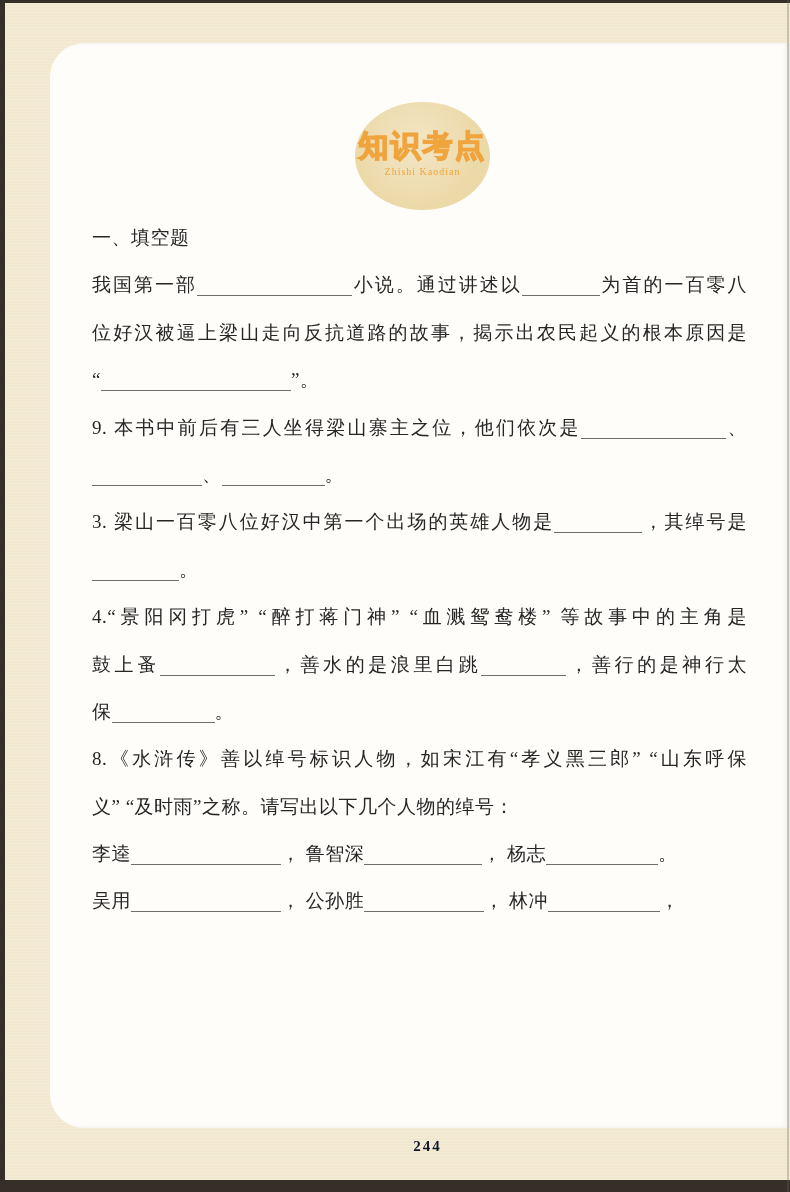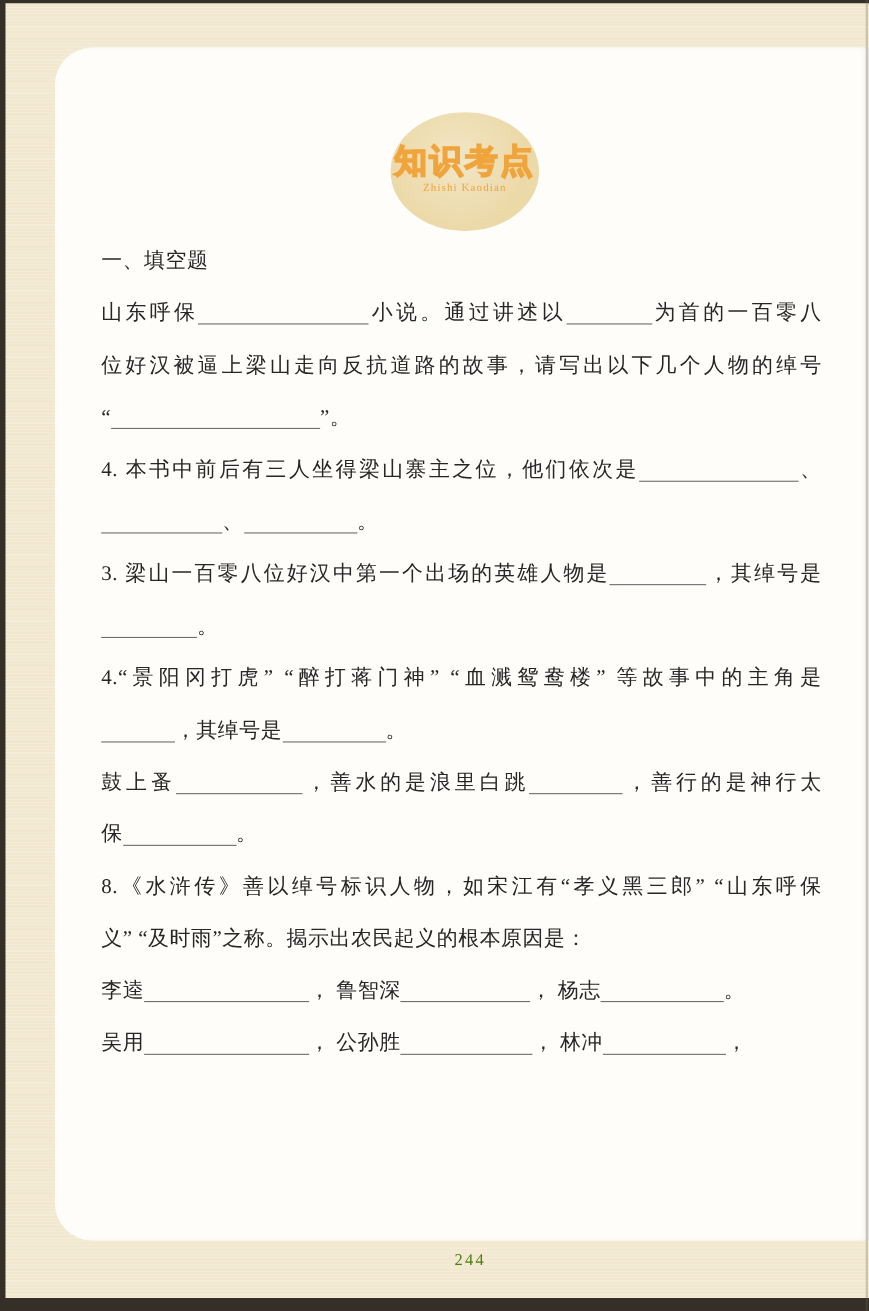--- a/index.html
+++ b/index.html
@@ -51,54 +51,53 @@
   }
   .line.j{text-align:justify;text-align-last:justify;}
   .blank{
     display:inline-block;height:2px;
     border-bottom:1.5px solid #6e6e6e;
     vertical-align:-5px;
   }
   
   .page-number{
     position:absolute;left:60px;right:0;top:1133px;height:20px;line-height:20px;
-    text-align:center;font-size:15px;font-weight:normal;letter-spacing:2px;
-    color:#4d7c0f;z-index:3;
+    text-align:center;font-size:15px;font-weight:bold;letter-spacing:2px;
+    color:#0f172a;z-index:3;
   }
   
   .edge-line{position:absolute;right:1px;top:0;bottom:0;width:2px;background:rgba(110,104,92,.30);z-index:4;}
 </style>
 </head>
 <body>
 
 <div class="scan-root">
   <div class="paper">
 
     <div class="badge">
       <div class="badge-circle"></div>
       <div class="badge-title">知识考点</div>
       <div class="badge-subtitle">Zhishi Kaodian</div>
     </div>
 
     <div class="content">
       <div class="line">一、填空题</div>
       <div>
-          <div class="line j"><span>山东呼保</span><span class="blank" style="width: 155px;"></span><span>小说。通过讲述以</span><span class="blank" style="width: 78px;"></span><span>为首的一百零八</span></div>
-          <div class="line j"><span>位好汉被逼上梁山走向反抗道路的故事，请写出以下几个人物的绰号</span></div>
+          <div class="line j"><span>我国第一部</span><span class="blank" style="width: 155px;"></span><span>小说。通过讲述以</span><span class="blank" style="width: 78px;"></span><span>为首的一百零八</span></div>
+          <div class="line j"><span>位好汉被逼上梁山走向反抗道路的故事，揭示出农民起义的根本原因是</span></div>
           <div class="line"><span>“</span><span class="blank" style="width: 190px;"></span><span>”。</span></div>
-          <div class="line j"><span>4. 本书中前后有三人坐得梁山寨主之位，他们依次是</span><span class="blank" style="width: 145px;"></span><span>、</span></div>
+          <div class="line j"><span>9. 本书中前后有三人坐得梁山寨主之位，他们依次是</span><span class="blank" style="width: 145px;"></span><span>、</span></div>
           <div class="line"><span class="blank" style="width: 110px;"></span><span>、</span><span class="blank" style="width: 103px;"></span><span>。</span></div>
           <div class="line j"><span>3. 梁山一百零八位好汉中第一个出场的英雄人物是</span><span class="blank" style="width: 88px;"></span><span>，其绰号是</span></div>
           <div class="line"><span class="blank" style="width: 87px;"></span><span>。</span></div>
           <div class="line j"><span>4.“景阳冈打虎” “醉打蒋门神” “血溅鸳鸯楼” 等故事中的主角是</span></div>
-          <div class="line"><span class="blank" style="width: 67px;"></span><span>，其绰号是</span><span class="blank" style="width: 94px;"></span><span>。</span></div>
           <div class="line j"><span>鼓上蚤</span><span class="blank" style="width: 115px;"></span><span>，善水的是浪里白跳</span><span class="blank" style="width: 85px;"></span><span>，善行的是神行太</span></div>
           <div class="line"><span>保</span><span class="blank" style="width: 103px;"></span><span>。</span></div>
           <div class="line j"><span>8.《水浒传》善以绰号标识人物，如宋江有“孝义黑三郎” “山东呼保</span></div>
-          <div class="line"><span>义” “及时雨”之称。揭示出农民起义的根本原因是：</span></div>
+          <div class="line"><span>义” “及时雨”之称。请写出以下几个人物的绰号：</span></div>
           <div class="line"><span>李逵</span><span class="blank" style="width: 150px;"></span><span>， 鲁智深</span><span class="blank" style="width: 118px;"></span><span>， 杨志</span><span class="blank" style="width: 112px;"></span><span>。</span></div>
           <div class="line"><span>吴用</span><span class="blank" style="width: 150px;"></span><span>， 公孙胜</span><span class="blank" style="width: 120px;"></span><span>， 林冲</span><span class="blank" style="width: 112px;"></span><span>，</span></div>
         </div>
     </div>
 
   </div>
   <div class="page-number">244</div>
 </div>
 <div class="edge-line"></div>
 

